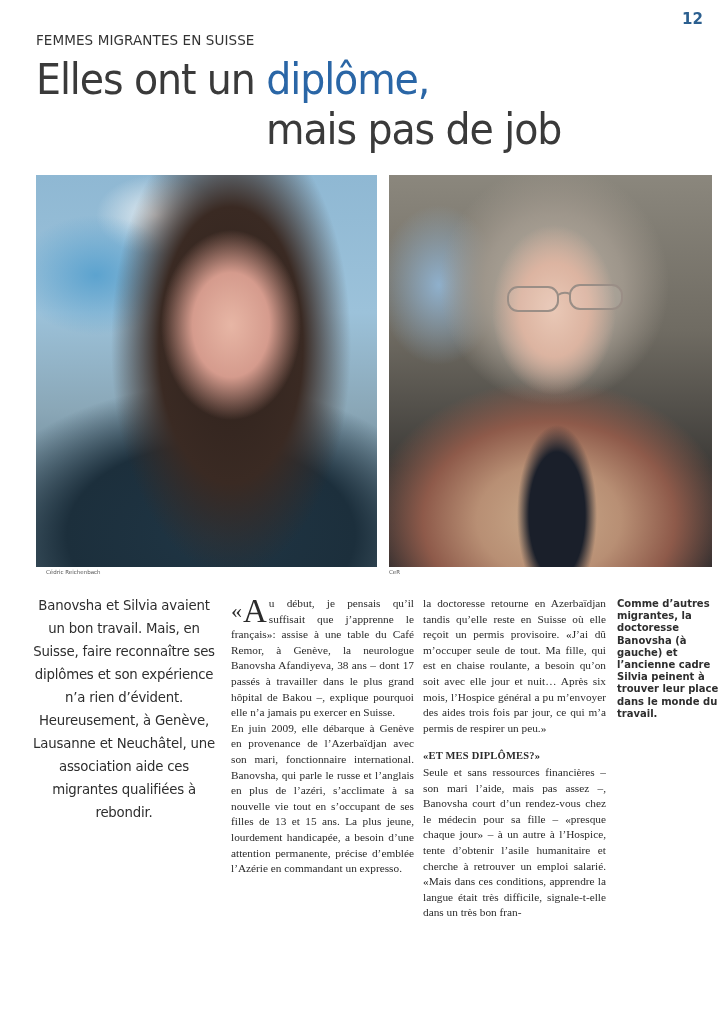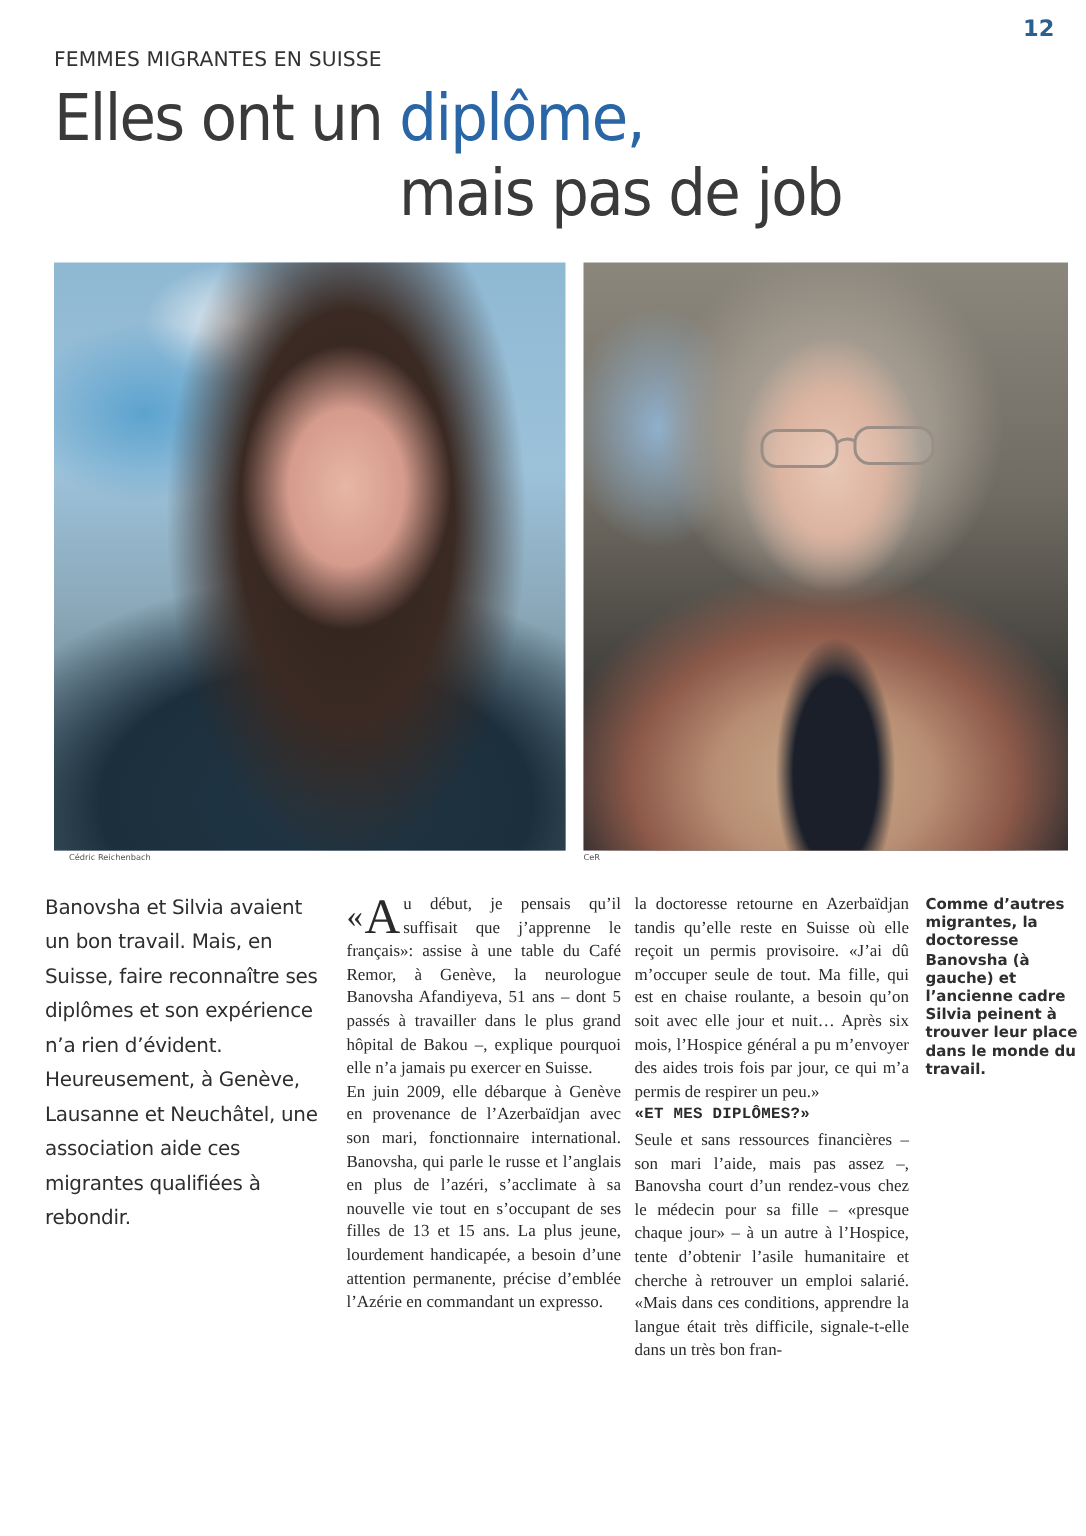--- a/index.html
+++ b/index.html
@@ -99,21 +99,21 @@
     }
     .credit-left { left: 46px; }
     .credit-right { left: 389px; }
 
     
     .lede {
       position: absolute;
       left: 30px;
       top: 594px;
       width: 188px;
-      text-align: left;
+      text-align: center;
       font-family: "DejaVu Sans", sans-serif;
       font-size: 13.3px;
       line-height: 23px;
       color: #2e2e2e;
       letter-spacing: -0.2px;
     }
 
     
     .col {
       position: absolute;
@@ -139,24 +139,24 @@
       margin-top: 1px;
       color: #2a2a2a;
     }
     .dropcap-quote {
       font-size: 22px;
       vertical-align: 4px;
       margin-right: 1px;
     }
 
     .subhead {
-      font-family: Liberation Mono, monospace;
+      font-family: Liberation Serif, serif;
       font-weight: bold;
       font-size: 10.5px;
-      margin-top: 0;
+      margin-top: 12px;
       margin-bottom: 1px;
       letter-spacing: 0.2px;
       color: #2a2a2a;
     }
 
     .caption {
       position: absolute;
       left: 617px;
       top: 598px;
       width: 102px;
@@ -188,21 +188,21 @@
   </svg>
 </div>
 
 <div class="credit credit-left">Cédric Reichenbach</div>
 <div class="credit credit-right">CeR</div>
 
 <div class="lede">Banovsha et Silvia avaient un bon travail. Mais, en Suisse, faire reconnaître ses diplômes et son expérience n’a rien d’évident. Heureusement, à Genève, Lausanne et Neuchâtel, une association aide ces migrantes qualifiées à rebondir.</div>
 
 <div class="col col-1">
   <p>
-    <span class="dropcap-wrap"><span class="dropcap-quote">«</span><span>A</span></span><span>u début, je pensais qu’il suffisait que j’apprenne le français»: assise à une table du Café Remor, à Genève, la neurologue Banovsha Afandiyeva, 51 ans – dont 5 passés à travailler dans le plus grand hôpital de Bakou –, explique pourquoi elle n’a jamais pu exercer en Suisse.</span>
+    <span class="dropcap-wrap"><span class="dropcap-quote">«</span><span>A</span></span><span>u début, je pensais qu’il suffisait que j’apprenne le français»: assise à une table du Café Remor, à Genève, la neurologue Banovsha Afandiyeva, 38 ans – dont 17 passés à travailler dans le plus grand hôpital de Bakou –, explique pourquoi elle n’a jamais pu exercer en Suisse.</span>
   </p>
   <p>En juin 2009, elle débarque à Genève en provenance de l’Azerbaïdjan avec son mari, fonctionnaire international. Banovsha, qui parle le russe et l’anglais en plus de l’azéri, s’acclimate à sa nouvelle vie tout en s’occupant de ses filles de 13 et 15 ans. La plus jeune, lourdement handicapée, a besoin d’une attention permanente, précise d’emblée l’Azérie en commandant un expresso.</p>
 </div>
 
 <div class="col col-2">
   <p>la doctoresse retourne en Azerbaïdjan tandis qu’elle reste en Suisse où elle reçoit un permis provisoire. «J’ai dû m’occuper seule de tout. Ma fille, qui est en chaise roulante, a besoin qu’on soit avec elle jour et nuit… Après six mois, l’Hospice général a pu m’envoyer des aides trois fois par jour, ce qui m’a permis de respirer un peu.»</p>
   <div class="subhead">«ET MES DIPLÔMES?»</div>
   <p>Seule et sans ressources financières – son mari l’aide, mais pas assez –, Banovsha court d’un rendez-vous chez le médecin pour sa fille – «presque chaque jour» – à un autre à l’Hospice, tente d’obtenir l’asile humanitaire et cherche à retrouver un emploi salarié. «Mais dans ces conditions, apprendre la langue était très difficile, signale-t-elle dans un très bon fran-</p>
 </div>
 

